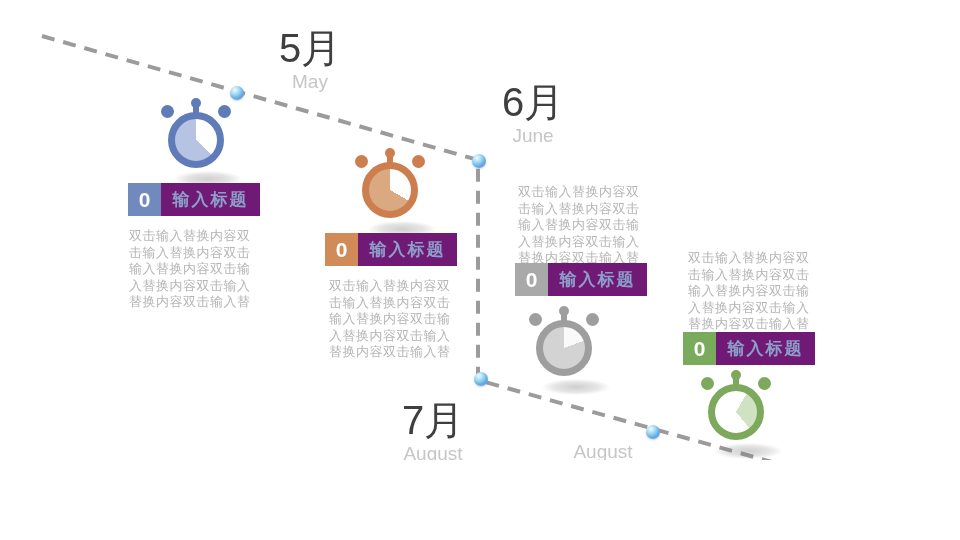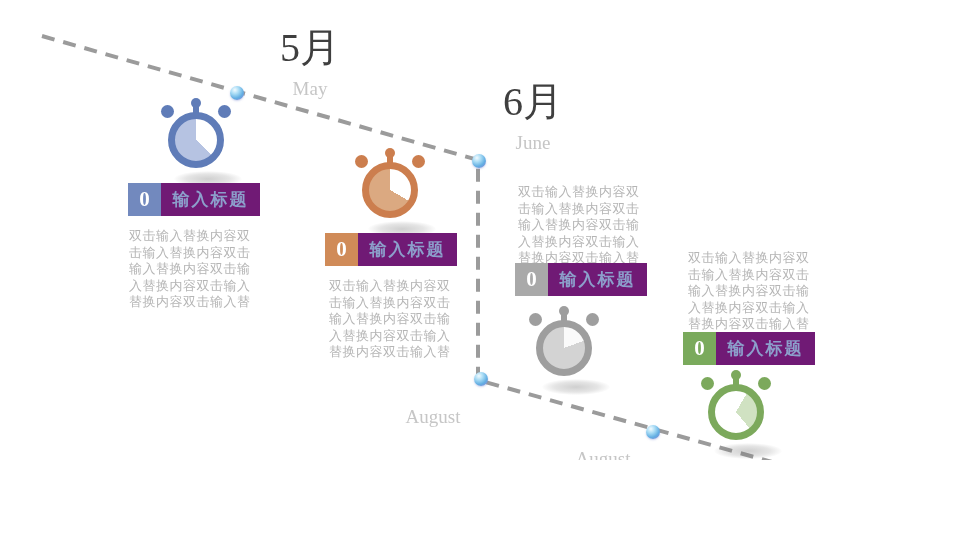--- a/index.html
+++ b/index.html
@@ -1,32 +1,32 @@
 <!DOCTYPE html>
 <html><head>
 <meta charset="utf-8">
 <style>
   html,body{margin:0;padding:0;background:#fff;}
   .slide{
     position:relative;width:960px;height:460px;background:#ffffff;overflow:hidden;
-    font-family:Liberation Serif, serif;
+    font-family:Liberation Sans, sans-serif;
     border-radius:21px;
   }
   
   .timeline-svg{position:absolute;left:0;top:0;width:960px;height:540px;}
   
   .sphere{
     position:absolute;width:14px;height:14px;border-radius:50%;
     background:radial-gradient(circle at 35% 28%, #f2fbff 0%, #a9dcf5 30%, #62aee2 62%, #8b7fd6 100%);
     box-shadow:0 1px 2px rgba(100,120,200,.35);
   }
   
   .month{position:absolute;width:130px;text-align:center;}
   .month .zh{display:block;font-size:40px;line-height:44px;color:#3f3f3f;}
-  .month .en{display:block;font-size:19px;line-height:22px;color:#c6c6c6;margin-top:8px;}
+  .month .en{display:block;font-size:19px;line-height:22px;color:#c6c6c6;margin-top:1px;}
   
   .group{position:absolute;left:0;top:0;width:0;height:0;}
   
   .stopwatch{position:absolute;width:76px;height:92px;}
   .stopwatch span{position:absolute;display:block;}
   .sw-knob{left:50%;top:0;transform:translateX(-50%);width:10px;height:10px;border-radius:50%;background:var(--ring);}
   .sw-stem{left:50%;top:6px;transform:translateX(-50%);width:6px;height:9px;background:var(--ring);}
   .sw-ear{top:7px;width:13px;height:13px;border-radius:50%;background:var(--ring);}
   .sw-ear.left{left:3px;}
   .sw-ear.right{right:3px;}
@@ -70,20 +70,21 @@
 
   <div class="month" style="left:245px;top:26px;">
     <span class="zh">5月</span>
     <span class="en">May</span>
   </div>
   <div class="month" style="left:468px;top:80px;">
     <span class="zh">6月</span>
     <span class="en">June</span>
   </div>
   <div class="month" style="left:368px;top:398px;">
+    <span class="zh">7月</span>
     <span class="en">August</span>
   </div>
   <div class="month" style="left:538px;top:440px;">
     <span class="en">August</span>
   </div>
 
   <div class="group" style="--sq: #7289be; --ring: #5f7cb8; --face: #b6c3e2; --wedge: #ffffff; --wfrom: 0deg; --wto: 135deg;">
     <div class="stopwatch" style="left:158px;top:98px;">
       <span class="sw-knob"></span>
       <span class="sw-stem"></span>

